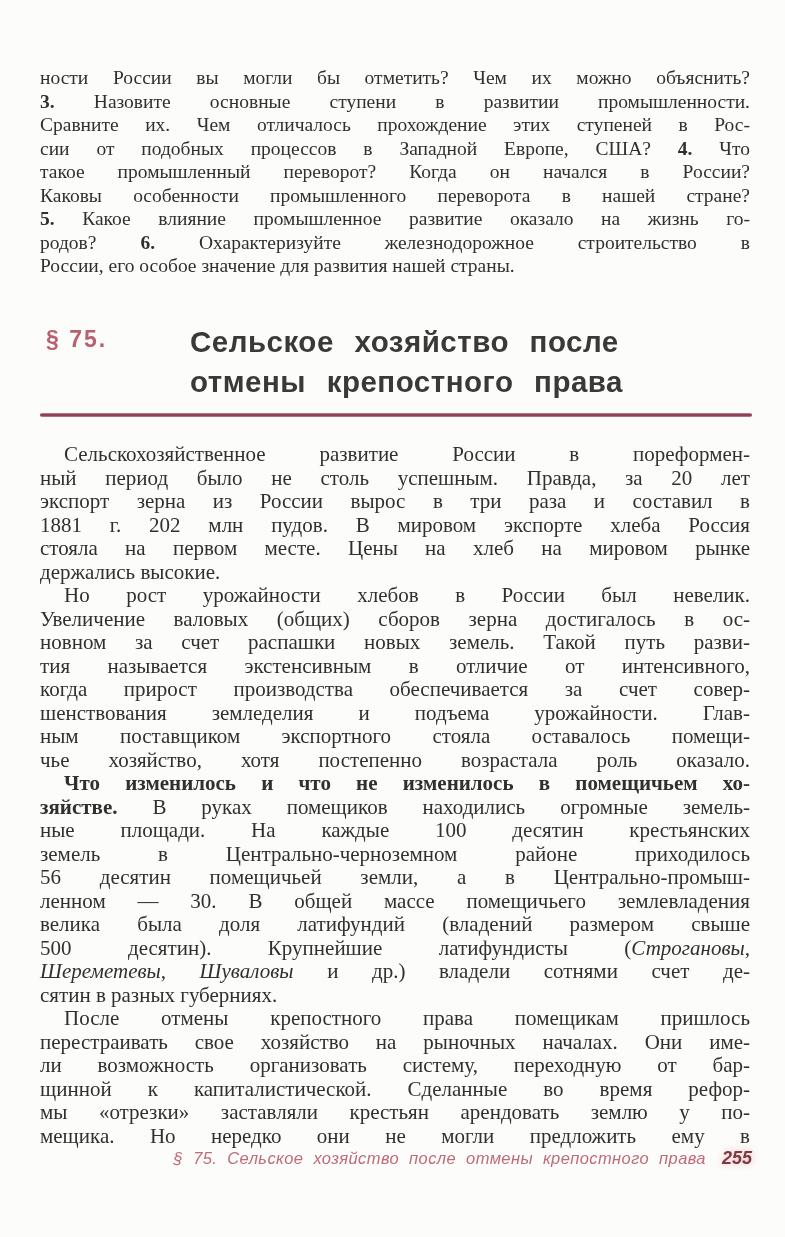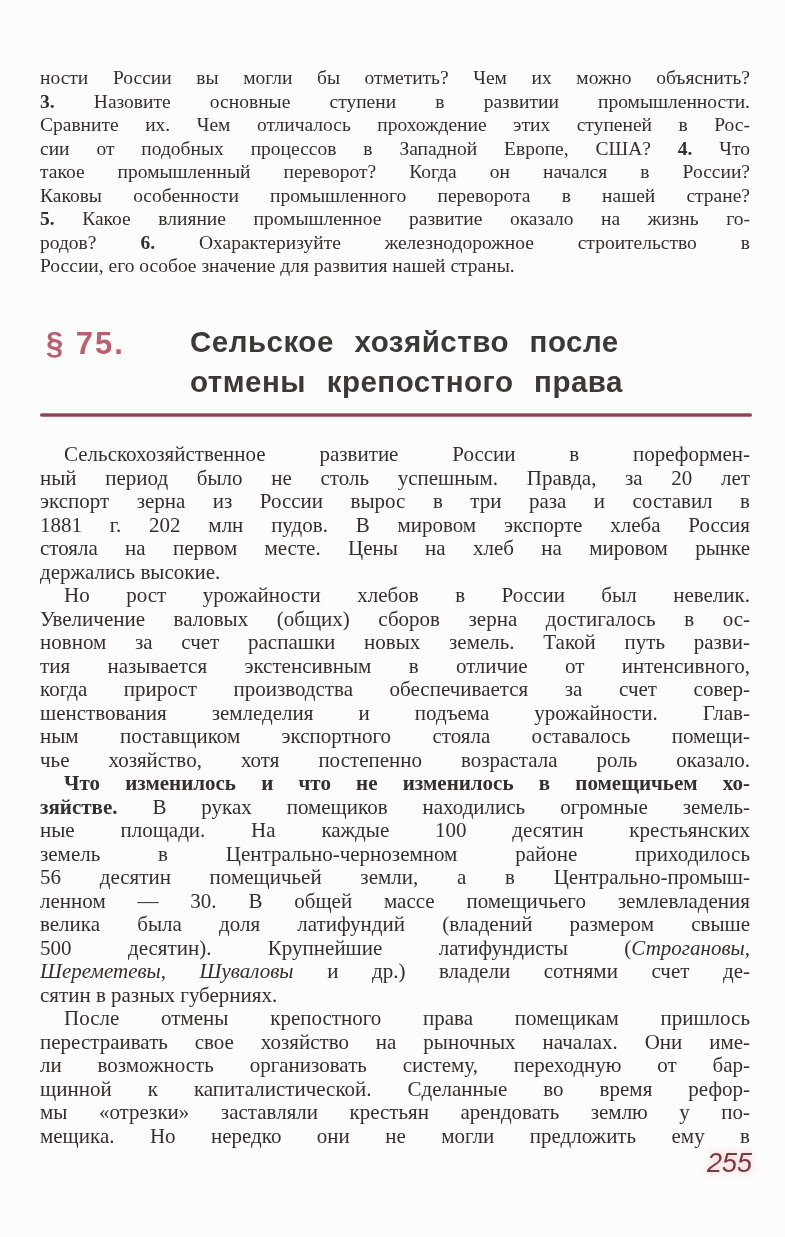--- a/index.html
+++ b/index.html
@@ -24,21 +24,21 @@
   }
   
   .intro{
     position:absolute;left:40px;top:66px;width:710px;
     font-size:19.5px;line-height:23.5px;
   }
   
   .hnum{
     position:absolute;left:46px;top:326px;
     font-family:"Liberation Sans","DejaVu Sans",sans-serif;
-    font-size:31px;font-weight:bold;letter-spacing:2px;
+    font-size:23px;font-weight:bold;letter-spacing:2px;
     color:var(--accent);
     text-align:right;
   }
   .htitle{
     position:absolute;left:190px;top:322px;
     font-family:"Liberation Sans","DejaVu Sans",sans-serif;
     font-size:29.5px;line-height:40px;font-weight:bold;
     letter-spacing:0.5px;word-spacing:12px;
     color:var(--heading-color);
   }
@@ -63,21 +63,21 @@
     display:flex;justify-content:flex-end;align-items:baseline;gap:16px;
   }
   .ftitle{
     font-family:"Liberation Sans","DejaVu Sans",sans-serif;
     font-style:italic;font-size:16.5px;
     letter-spacing:0.4px;word-spacing:5px;
     color:var(--footer-color);
   }
   .fpage{
     font-family:"Liberation Sans","DejaVu Sans",sans-serif;
-    font-weight:normal;font-style:italic;font-size:27px;
+    font-weight:bold;font-style:italic;font-size:18px;
     color:var(--pagenum-color);
     text-shadow:0 0 7px rgba(240,170,180,0.9);
   }
 </style>
 </head>
 <body>
 
 <div class="page">
 
   <div class="intro">
@@ -135,16 +135,17 @@
         <div class="tline ind"><span>После отмены крепостного права помещикам пришлось</span></div>
         <div class="tline"><span>перестраивать свое хозяйство на рыночных началах. Они име-</span></div>
         <div class="tline"><span>ли возможность организовать систему, переходную от бар-</span></div>
         <div class="tline"><span>щинной к капиталистической. Сделанные во время рефор-</span></div>
         <div class="tline"><span>мы «отрезки» заставляли крестьян арендовать землю у по-</span></div>
         <div class="tline"><span>мещика. Но нередко они не могли предложить ему в</span></div>
       </div>
   </div>
 
   <div class="footer">
+    <span class="ftitle">§ 75. Сельское хозяйство после отмены крепостного права</span>
     <span class="fpage">255</span>
   </div>
 
 </div>
 
 </body></html>

